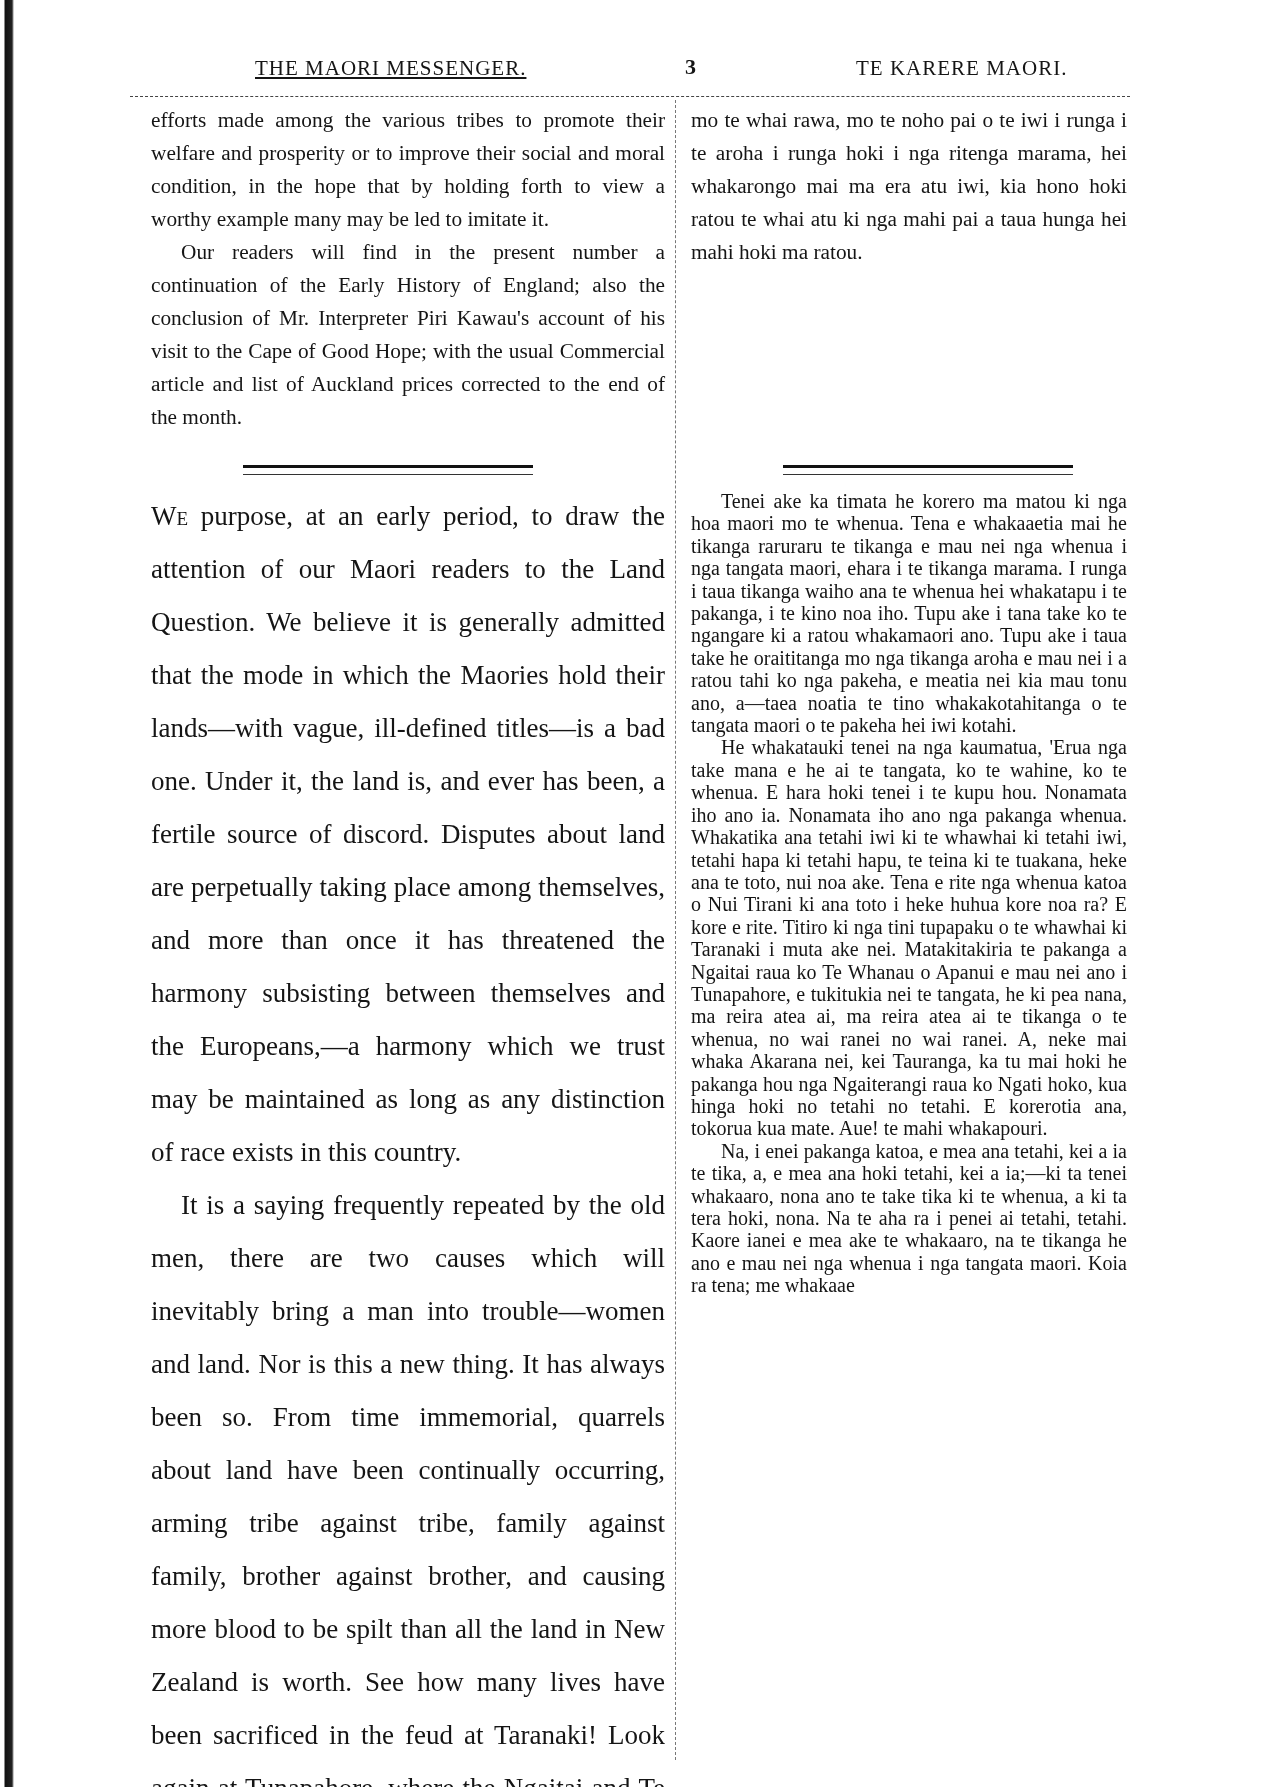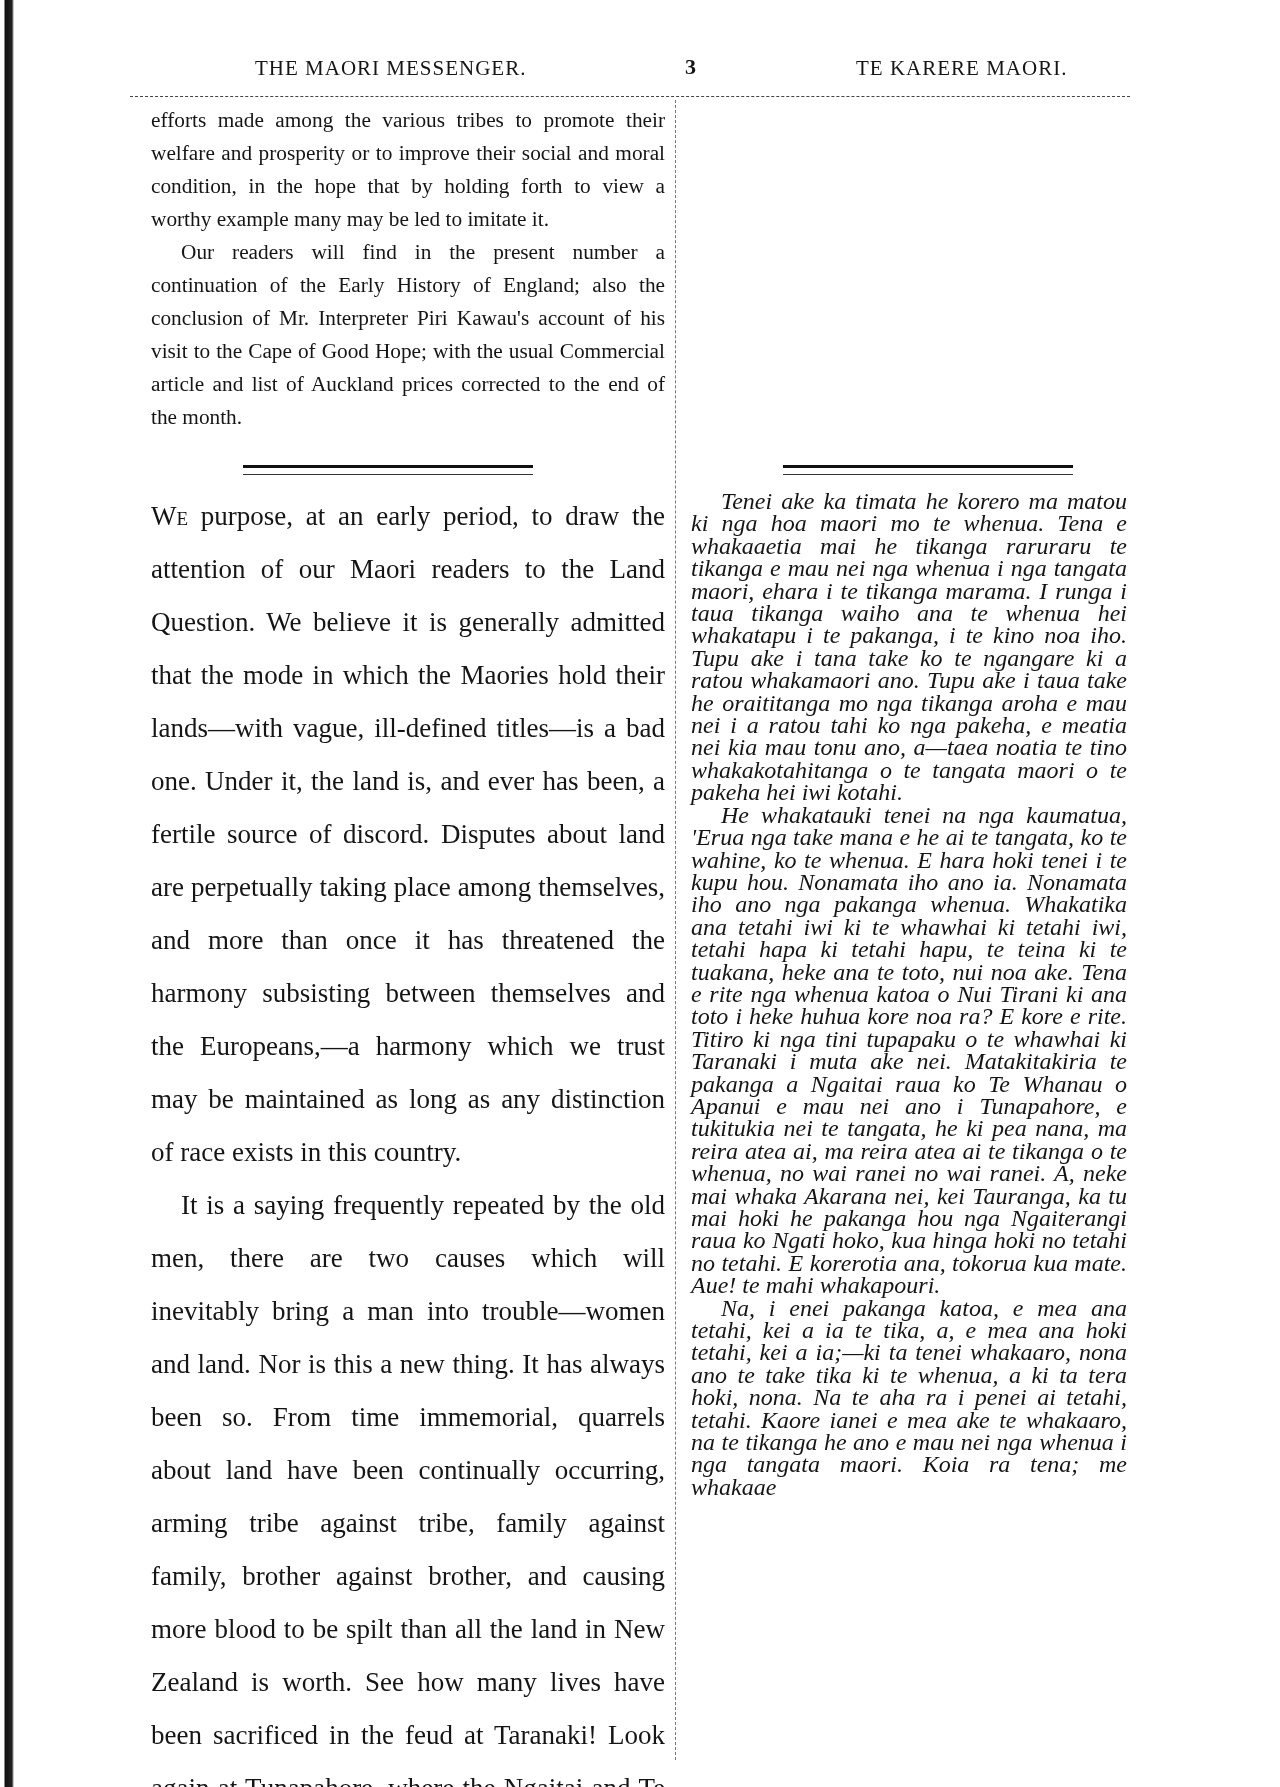--- a/index.html
+++ b/index.html
@@ -8,39 +8,39 @@
     font-family: "Liberation Serif", "DejaVu Serif", serif; color: #151515;
   }
   .binding-edge {
     position: absolute; left: 0; top: 0; width: 22px; height: 1787px;
     background: linear-gradient(90deg, #ffffff 0px, #ffffff 4px, #111 5px, #222 12px, #ffffff 14px);
   }
   .header {
     position: absolute; top: 50px; left: 130px; width: 1000px; height: 34px;
     font-size: 21px; letter-spacing: 1px;
   }
-  .header .left { position: absolute; left: 125px; top: 6px; }
+  .header .left { position: absolute; left: 125px; top: 6px; text-decoration: underline; }
   .header .num { position: absolute; left: 555px; top: 4px; font-weight: bold; font-size: 22px; }
   .header .right { position: absolute; left: 678px; top: 6px; margin-left: 48px; }
   .header-rule {
     position: absolute; top: 96px; left: 130px; width: 1000px; height: 0;
     border-top: 1px dashed #444;
   }
   .col-divider {
     position: absolute; top: 100px; left: 675px; width: 0; height: 1660px;
     border-left: 1px dashed #777;
   }
   .col { position: absolute; text-align: justify; }
   .col-left { left: 151px; width: 514px; }
   .col-right { left: 691px; width: 436px; }
   .p { margin: 0; }
   .indent { text-indent: 30px; }
   .tight { font-size: 21.3px; line-height: 33px; }
   .loose { font-size: 27px; line-height: 53px; }
-  .tightR { font-size: 24px; line-height: 22.4px; font-style: italic; }
+  .tightR { font-size: 20px; line-height: 22.4px; }
   .double-rule {
     position: absolute; height: 6px;
     border-top: 3px solid #111; border-bottom: 1px solid #333;
   }
   .smallcaps { font-variant: small-caps; }
 </style>
 </head>
 <body>
 
 <div class="binding-edge"></div>
@@ -58,20 +58,21 @@
   <p class="p indent">Our readers will find in the present number a continuation of the Early History of England; also the conclusion of Mr. Interpreter Piri Kawau's account of his visit to the Cape of Good Hope; with the usual Commercial article and list of Auckland prices corrected to the end of the month.</p>
 </div>
 <div class="double-rule" style="top:465px; left:243px; width:290px;"></div>
 
 <div class="col col-left loose" style="top:490px;">
   <p class="p"><span class="smallcaps">We</span><span> purpose, at an early period, to draw the attention of our Maori readers to the Land Question. We believe it is generally admitted that the mode in which the Maories hold their lands—with vague, ill-defined titles—is a bad one. Under it, the land is, and ever has been, a fertile source of discord. Disputes about land are perpetually taking place among themselves, and more than once it has threatened the harmony subsisting between themselves and the Europeans,—a harmony which we trust may be maintained as long as any distinction of race exists in this country.</span></p>
   <p class="p indent">It is a saying frequently repeated by the old men, there are two causes which will inevitably bring a man into trouble—women and land. Nor is this a new thing. It has always been so. From time immemorial, quarrels about land have been continually occurring, arming tribe against tribe, family against family, brother against brother, and causing more blood to be spilt than all the land in New Zealand is worth. See how many lives have been sacrificed in the feud at Taranaki! Look again at Tunapahore, where the Ngaitai and Te Whanau o Apanui tribes are still fighting</p>
 </div>
 
 <div class="col col-right tight" style="top:104px;">
+  <p class="p">mo te whai rawa, mo te noho pai o te iwi i runga i te aroha i runga hoki i nga ritenga marama, hei whakarongo mai ma era atu iwi, kia hono hoki ratou te whai atu ki nga mahi pai a taua hunga hei mahi hoki ma ratou.</p>
 </div>
 <div class="double-rule" style="top:465px; left:783px; width:290px;"></div>
 
 <div class="col col-right tightR" style="top:490px;">
   <p class="p indent">Tenei ake ka timata he korero ma matou ki nga hoa maori mo te whenua. Tena e whakaaetia mai he tikanga raruraru te tikanga e mau nei nga whenua i nga tangata maori, ehara i te tikanga marama. I runga i taua tikanga waiho ana te whenua hei whakatapu i te pakanga, i te kino noa iho. Tupu ake i tana take ko te ngangare ki a ratou whakamaori ano. Tupu ake i taua take he oraititanga mo nga tikanga aroha e mau nei i a ratou tahi ko nga pakeha, e meatia nei kia mau tonu ano, a—taea noatia te tino whakakotahitanga o te tangata maori o te pakeha hei iwi kotahi.</p>
   <p class="p indent">He whakatauki tenei na nga kaumatua, 'Erua nga take mana e he ai te tangata, ko te wahine, ko te whenua. E hara hoki tenei i te kupu hou. Nonamata iho ano ia. Nonamata iho ano nga pakanga whenua. Whakatika ana tetahi iwi ki te whawhai ki tetahi iwi, tetahi hapa ki tetahi hapu, te teina ki te tuakana, heke ana te toto, nui noa ake. Tena e rite nga whenua katoa o Nui Tirani ki ana toto i heke huhua kore noa ra? E kore e rite. Titiro ki nga tini tupapaku o te whawhai ki Taranaki i muta ake nei. Matakitakiria te pakanga a Ngaitai raua ko Te Whanau o Apanui e mau nei ano i Tunapahore, e tukitukia nei te tangata, he ki pea nana, ma reira atea ai, ma reira atea ai te tikanga o te whenua, no wai ranei no wai ranei. A, neke mai whaka Akarana nei, kei Tauranga, ka tu mai hoki he pakanga hou nga Ngaiterangi raua ko Ngati hoko, kua hinga hoki no tetahi no tetahi. E korerotia ana, tokorua kua mate. Aue! te mahi whakapouri.</p>
   <p class="p indent">Na, i enei pakanga katoa, e mea ana tetahi, kei a ia te tika, a, e mea ana hoki tetahi, kei a ia;—ki ta tenei whakaaro, nona ano te take tika ki te whenua, a ki ta tera hoki, nona. Na te aha ra i penei ai tetahi, tetahi. Kaore ianei e mea ake te whakaaro, na te tikanga he ano e mau nei nga whenua i nga tangata maori. Koia ra tena; me whakaae</p>
 </div>
 
 </body></html>

